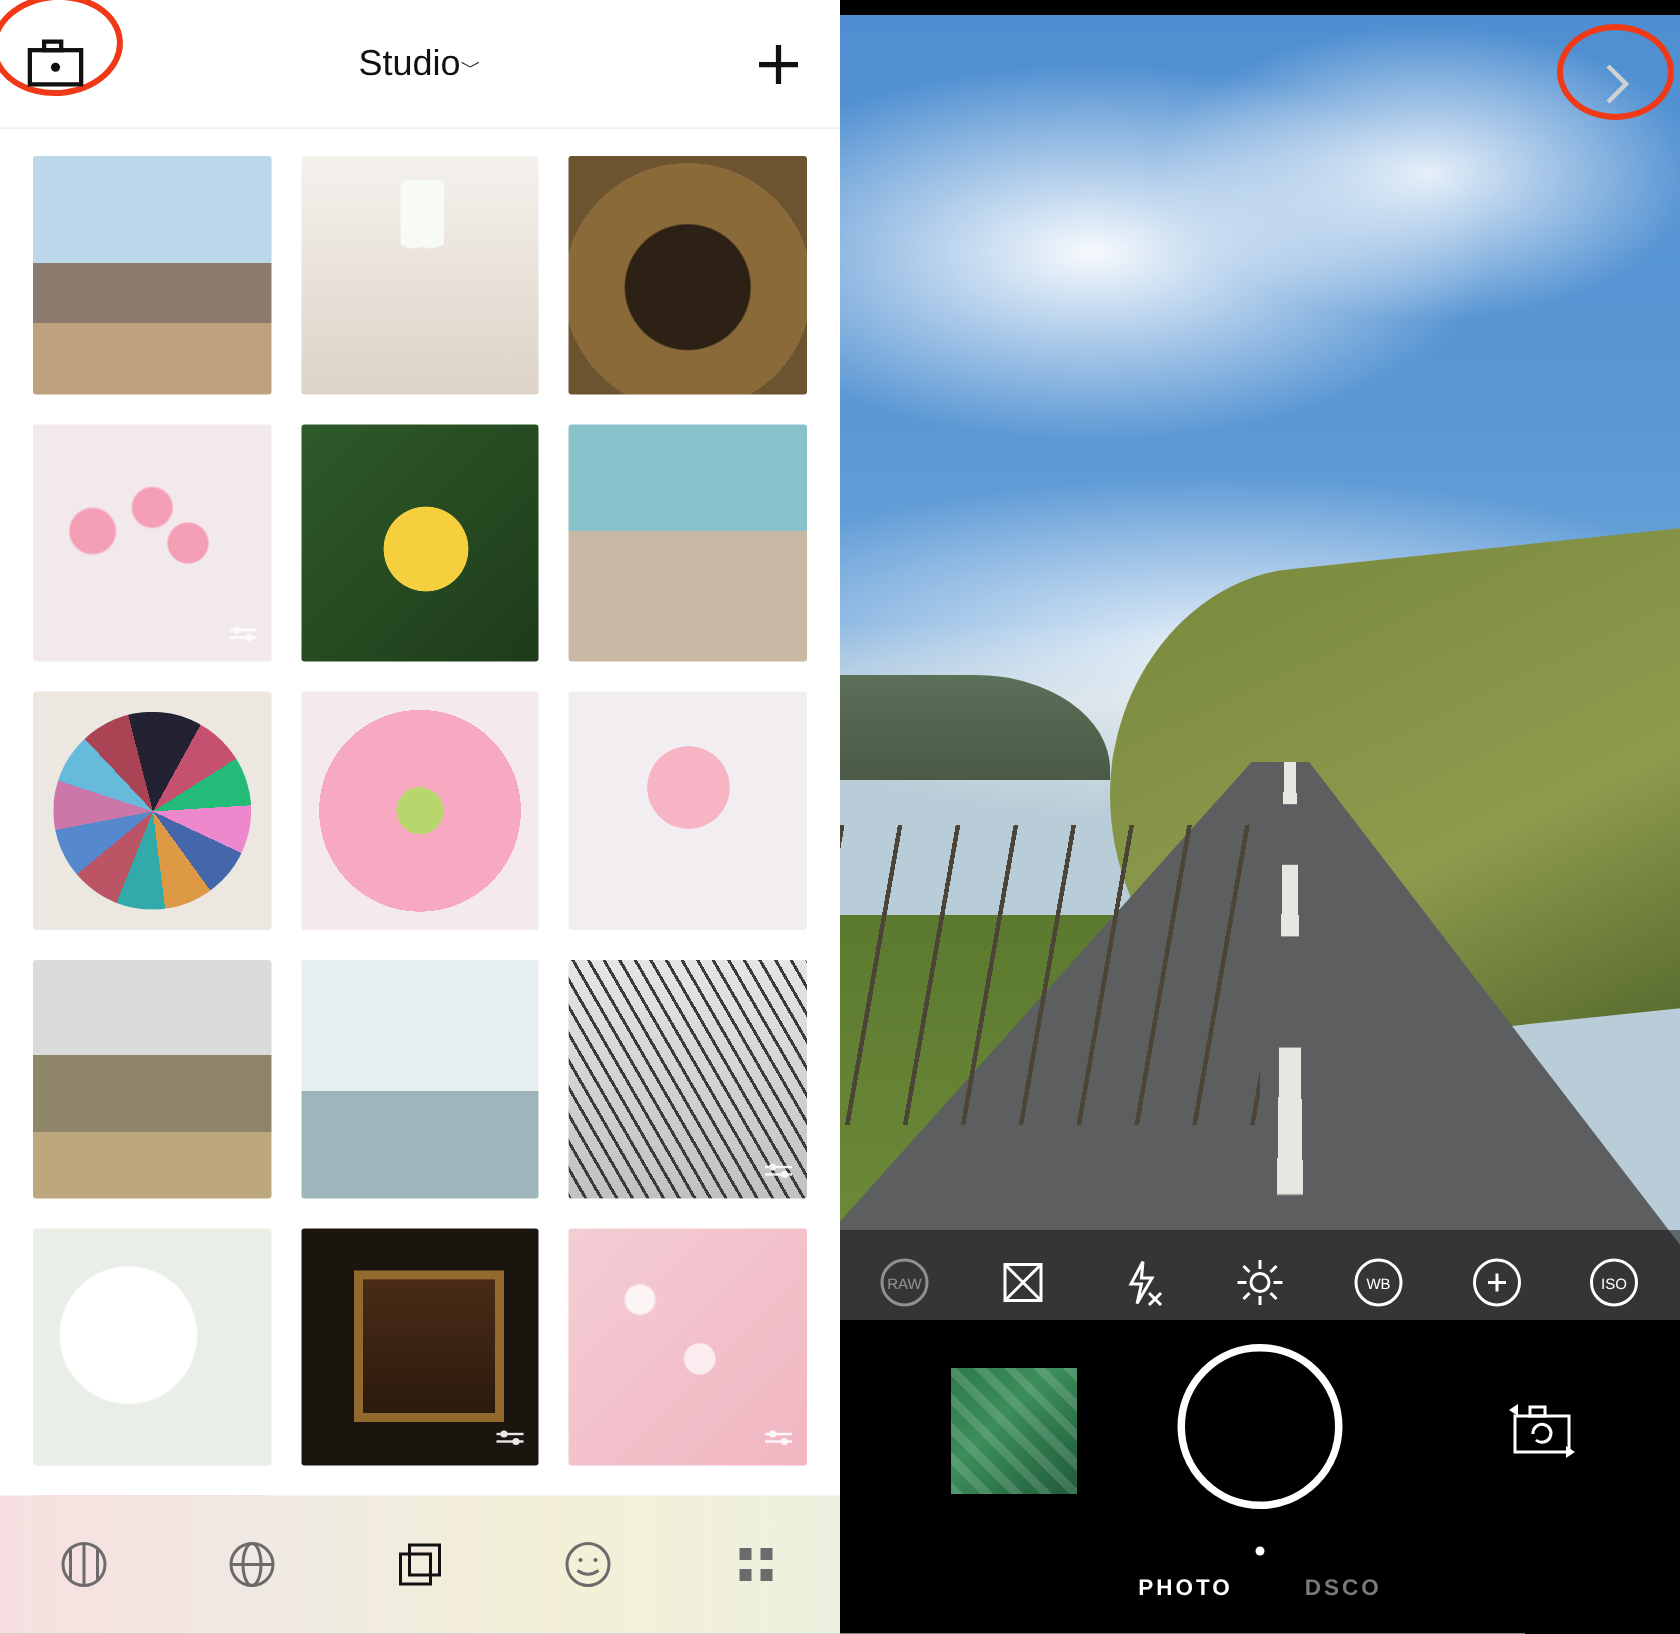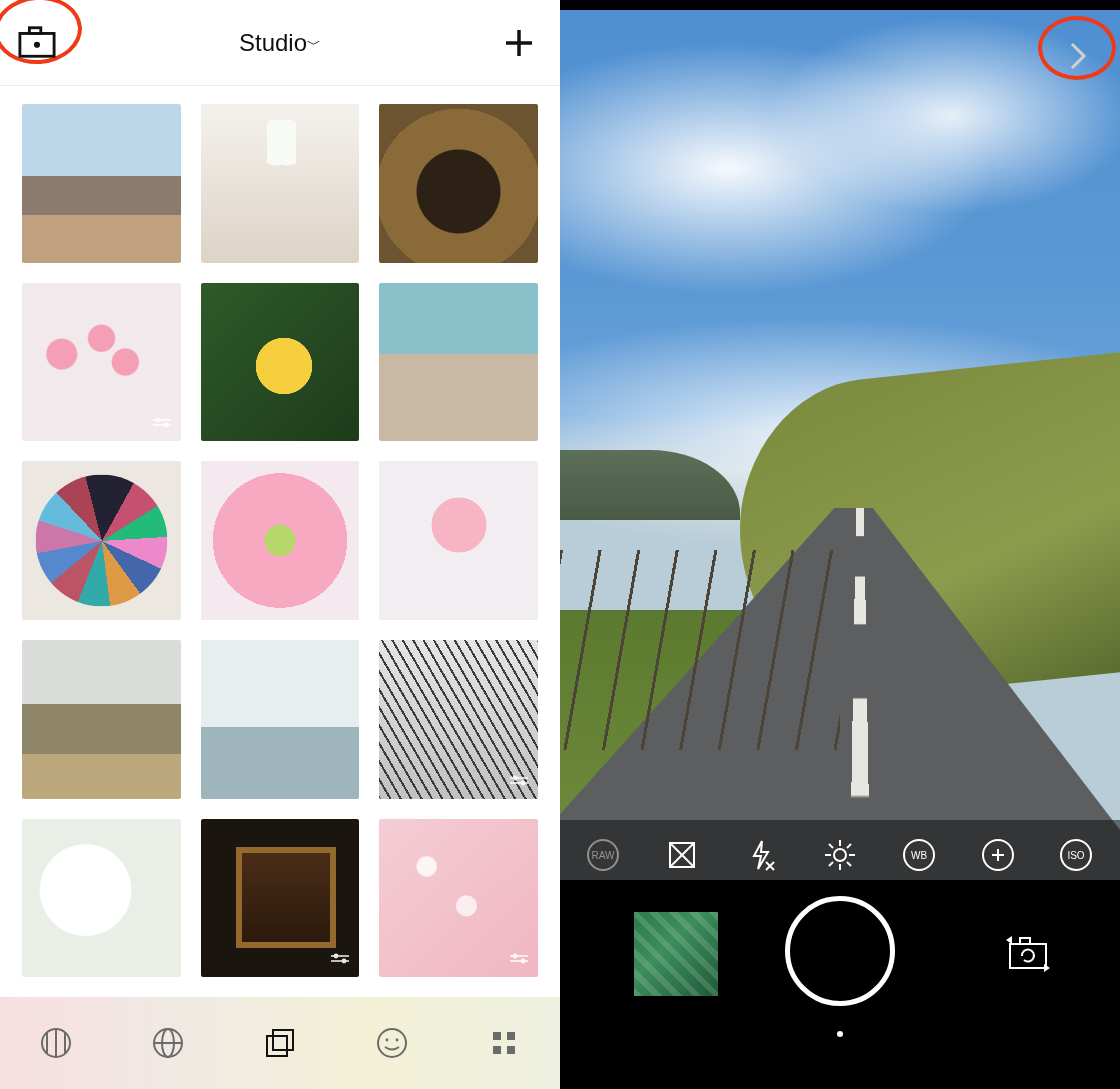--- a/index.html
+++ b/index.html
@@ -297,16 +297,20 @@
       <div class="switch-cam">
         <svg viewBox="0 0 48 40">
           <rect x="6" y="10" width="36" height="24"></rect>
           <rect x="16" y="4" width="10" height="6"></rect>
           <path d="M18 22 a6 6 0 1 1 2 4"></path>
           <polyline points="2,6 8,2 8,10" fill="#fff" stroke="none"></polyline>
           <polyline points="46,34 40,38 40,30" fill="#fff" stroke="none"></polyline>
         </svg>
       </div>
       <div class="mode-dot"></div>
+      <div class="mode-row">
+        <span class="mode active">PHOTO</span>
+        <span class="mode inactive">DSCO</span>
+      </div>
     </div>
   </div>
 
 </div>
 
 </body></html>

